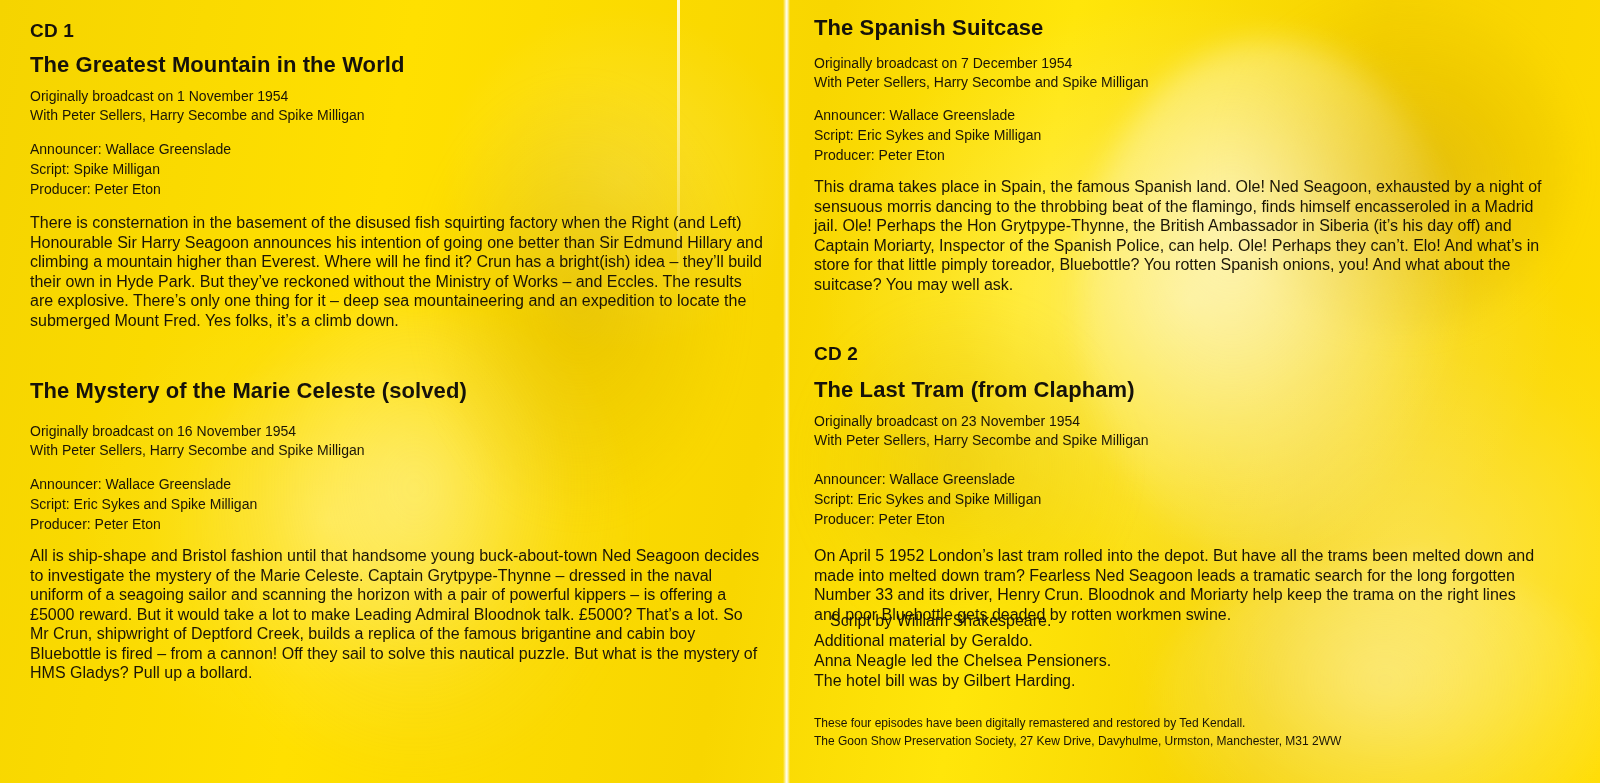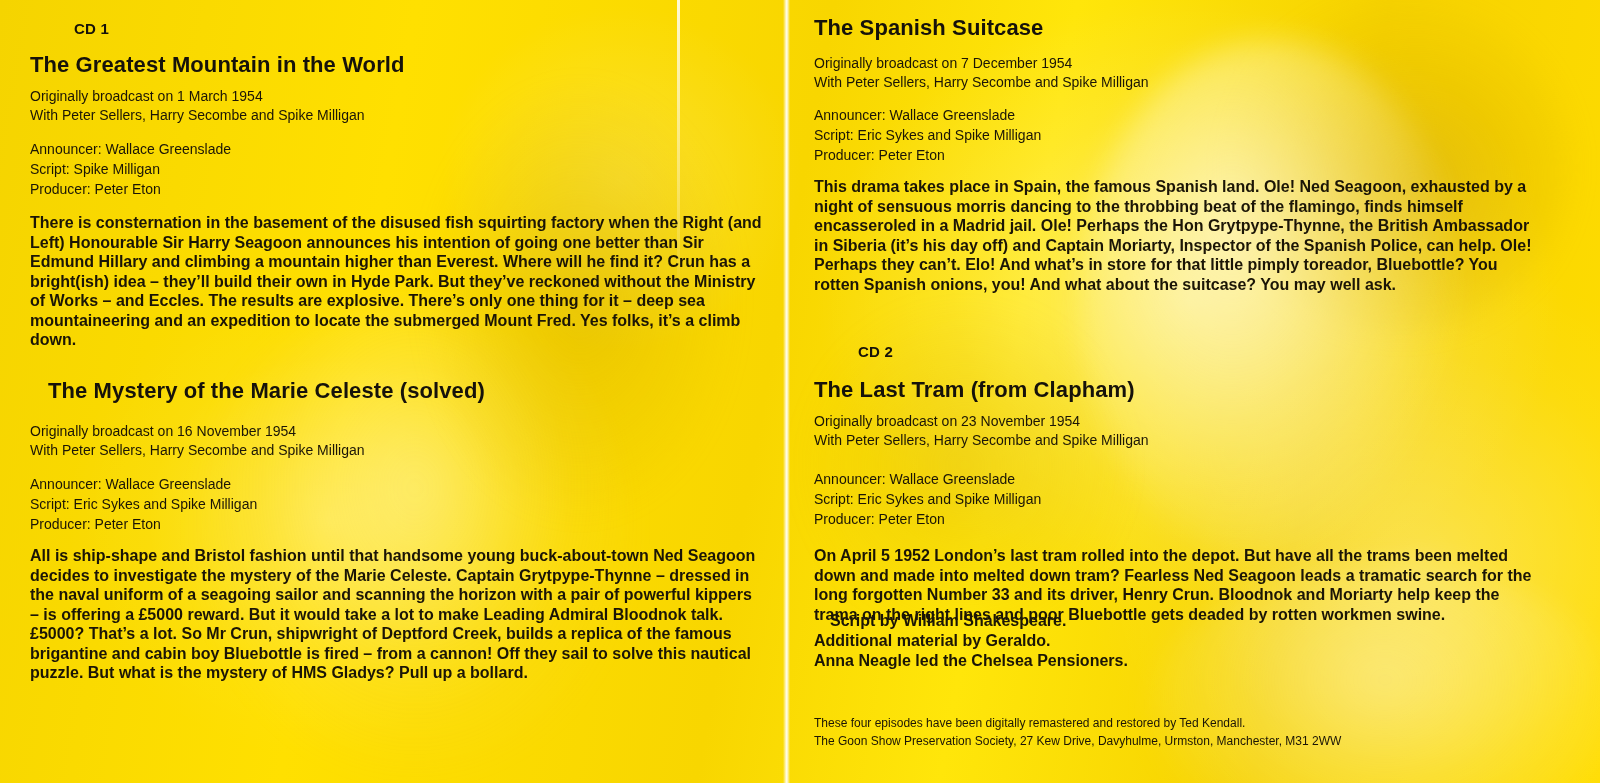--- a/index.html
+++ b/index.html
@@ -76,43 +76,41 @@
     top: 0;
     width: 740px;
     height: 783px;
     box-sizing: border-box;
     color: #1a1405;
   }
   .col-left  { left: 30px; }
   .col-right { left: 814px; }
 
   .disc-label {
-    font-size: 15px;
+    font-size: 19px;
     font-weight: bold;
     letter-spacing: 0.2px;
     color: #16120a;
-    margin-left: 44px;
   }
   .ep-title {
     font-size: 22px;
     font-weight: bold;
     letter-spacing: 0.1px;
     color: #16120a;
   }
   .meta {
     font-size: 14px;
     line-height: 19px;
     color: #1b1506;
   }
   .body-text {
     font-size: 16px;
     line-height: 19.5px;
     color: #1b1506;
     max-width: 735px;
-    font-weight: bold;
   }
   .footer {
     font-size: 12px;
     line-height: 18px;
     color: #1b1506;
   }
   .blk { position: absolute; }
 </style>
 </head>
 <body>
@@ -128,30 +126,30 @@
 
   <div class="fold"></div>
   <div class="fold2"></div>
 
   <div class="col col-left">
 
     <div class="blk disc-label" style="left:0; top:20px;">CD 1</div>
 
     <div class="blk ep-title" style="left:0; top:52px;">The Greatest Mountain in the World</div>
 
-    <div class="blk meta" style="left:0; top:87px;">Originally broadcast on 1 March 1954</div>
+    <div class="blk meta" style="left:0; top:87px;">Originally broadcast on 1 November 1954</div>
     <div class="blk meta" style="left:0; top:106px;">With Peter Sellers, Harry Secombe and Spike Milligan</div>
 
     <div class="blk meta" style="left:0; top:140px;">Announcer: Wallace Greenslade</div>
     <div class="blk meta" style="left:0; top:160px;">Script: Spike Milligan</div>
     <div class="blk meta" style="left:0; top:180px;">Producer: Peter Eton</div>
 
     <div class="blk body-text" style="left:0; top:213px; width:735px;">There is consternation in the basement of the disused fish squirting factory when the Right (and Left) Honourable Sir Harry Seagoon announces his intention of going one better than Sir Edmund Hillary and climbing a mountain higher than Everest. Where will he find it? Crun has a bright(ish) idea – they’ll build their own in Hyde Park. But they’ve reckoned without the Ministry of Works – and Eccles. The results are explosive. There’s only one thing for it – deep sea mountaineering and an expedition to locate the submerged Mount Fred. Yes folks, it’s a climb down.</div>
 
-    <div class="blk ep-title" style="left:18px; top:378px;text-align:center;">The Mystery of the Marie Celeste (solved)</div>
+    <div class="blk ep-title" style="left:0; top:378px;text-align:center;">The Mystery of the Marie Celeste (solved)</div>
 
     <div class="blk meta" style="left:0; top:422px;">Originally broadcast on 16 November 1954</div>
     <div class="blk meta" style="left:0; top:441px;">With Peter Sellers, Harry Secombe and Spike Milligan</div>
 
     <div class="blk meta" style="left:0; top:475px;">Announcer: Wallace Greenslade</div>
     <div class="blk meta" style="left:0; top:495px;">Script: Eric Sykes and Spike Milligan</div>
     <div class="blk meta" style="left:0; top:515px;">Producer: Peter Eton</div>
 
     <div class="blk body-text" style="left:0; top:546px; width:735px;">All is ship-shape and Bristol fashion until that handsome young buck-about-town Ned Seagoon decides to investigate the mystery of the Marie Celeste. Captain Grytpype-Thynne – dressed in the naval uniform of a seagoing sailor and scanning the horizon with a pair of powerful kippers – is offering a £5000 reward. But it would take a lot to make Leading Admiral Bloodnok talk. £5000? That’s a lot. So Mr Crun, shipwright of Deptford Creek, builds a replica of the famous brigantine and cabin boy Bluebottle is fired – from a cannon!  Off they sail to solve this nautical puzzle. But what is the mystery of HMS Gladys? Pull up a bollard.</div>
   </div>
@@ -178,18 +176,19 @@
 
     <div class="blk meta" style="left:0; top:470px;">Announcer: Wallace Greenslade</div>
     <div class="blk meta" style="left:0; top:490px;">Script: Eric Sykes and Spike Milligan</div>
     <div class="blk meta" style="left:0; top:510px;">Producer: Peter Eton</div>
 
     <div class="blk body-text" style="left:0; top:546px; width:730px;">On April 5 1952 London’s last tram rolled into the depot. But have all the trams been melted down and made into melted down tram? Fearless Ned Seagoon leads a tramatic search for the long forgotten Number 33 and its driver, Henry Crun. Bloodnok and Moriarty help keep the trama on the right lines and poor Bluebottle gets deaded by rotten workmen swine.</div>
 
     <div class="blk body-text" style="left:16px; top:611px;">Script by William Shakespeare.</div>
     <div class="blk body-text" style="left:0; top:631px;">Additional material by Geraldo.</div>
     <div class="blk body-text" style="left:0; top:651px;">Anna Neagle led the Chelsea Pensioners.</div>
+    <div class="blk body-text" style="left:0; top:671px;">The hotel bill was by Gilbert Harding.</div>
 
     <div class="blk footer" style="left:0; top:714px;">These four episodes have been digitally remastered and restored by Ted Kendall.</div>
     <div class="blk footer" style="left:0; top:732px;">The Goon Show Preservation Society, 27 Kew Drive, Davyhulme, Urmston, Manchester, M31 2WW</div>
   </div>
 
 </div>
 
 </body></html>

